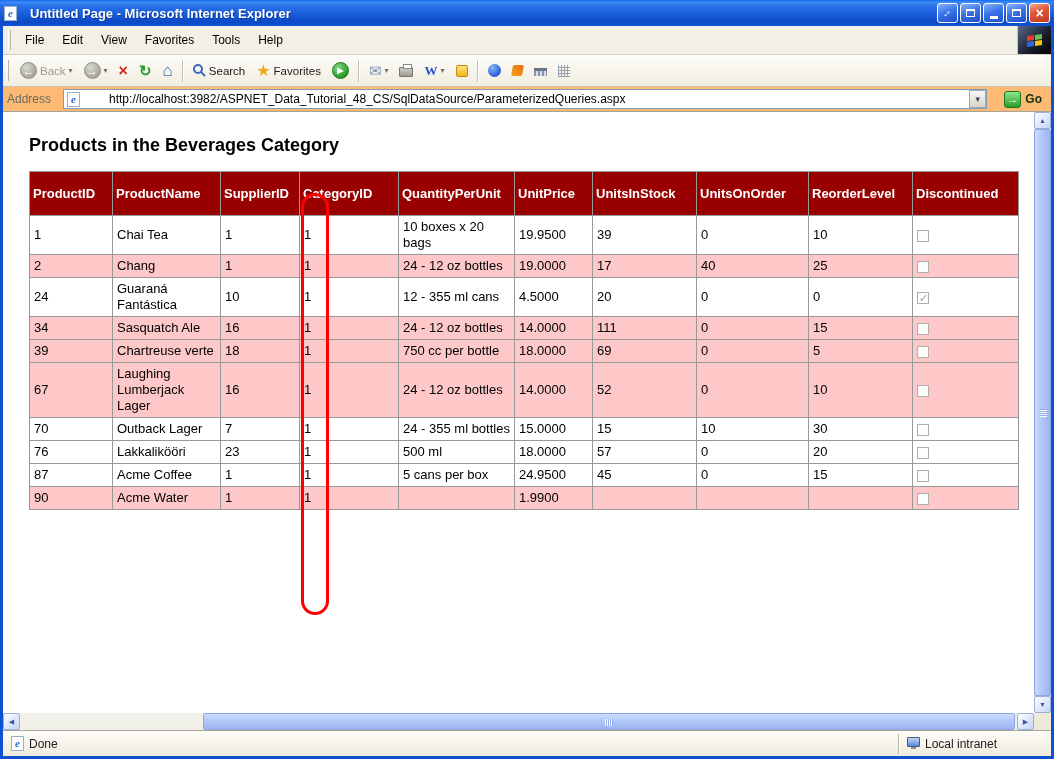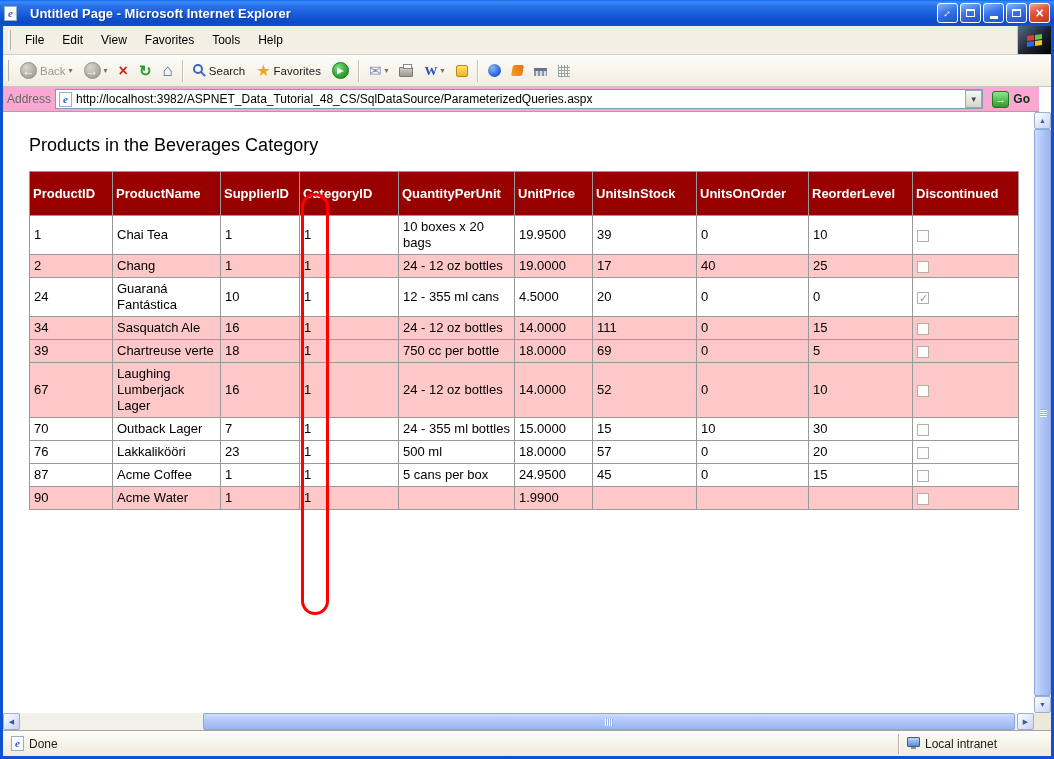--- a/index.html
+++ b/index.html
@@ -69,38 +69,38 @@
   .bluedot { width:13px; height:13px; border-radius:50%; background:radial-gradient(circle at 35% 30%,#8ab8f8,#2a62d8 65%,#1a3aa8); }
   .linksicon { width:11px; height:11px; background:linear-gradient(45deg,#f4a418,#e86a18); transform:skewX(-10deg); border-radius:2px; }
   .building { width:13px; height:8px; background:repeating-linear-gradient(90deg,#8a94a8 0 2px,#d8dde8 2px 4px);
     border-top:3px solid #6a7488; margin-top:3px; }
   .gridicon { width:12px; height:12px;
     background-image:repeating-linear-gradient(0deg,#9aa0a8 0 1px,transparent 1px 3px),
                      repeating-linear-gradient(90deg,#9aa0a8 0 1px,transparent 1px 3px); }
   .sep { width:2px; height:22px; border-left:1px solid #c4c0b2; border-right:1px solid #fff; margin:0 3px; }
 
   
-  .addressbar { position:absolute; top:87px; left:0; right:12px; height:25px; background:#f9a8d4;
-    border-bottom:1px solid #a8a496; display:flex; align-items:center; padding:0 4px; gap:4px; }
+  .addressbar { position:absolute; top:87px; left:0; right:0; height:25px; background:#fdba74;
+    border-bottom:1px solid #a8a496; display:flex; align-items:center; padding:0 4px; gap:12px; }
   .addr-label { font-size:12px; color:#6a6a60; }
   .addr-input { flex:1; height:20px; background:#fff; border:1px solid #7f9db9;
     display:flex; align-items:center; padding:0 0 0 3px; gap:4px; }
-  .addr-url { flex:1; font-size:12px; color:#000; white-space:nowrap; overflow:hidden; }
+  .addr-url { flex:1; font-size:12px; color:#000; white-space:nowrap; overflow:hidden;margin-left:25px; }
   .addr-drop { width:17px; height:18px; background:linear-gradient(#f8f8f4,#d8d4c8);
     border:1px solid #a0a8b8; display:flex; align-items:center; justify-content:center;
     font-size:8px; color:#404868; }
   .go-btn { display:flex; align-items:center; gap:4px; padding:0 5px; font-size:12px; font-weight:bold; color:#103010; }
   .go-ico { width:17px; height:17px; border-radius:3px; background:linear-gradient(#8ae88a,#2a9c2a);
     border:1px solid #1a7a1a; color:#fff; display:flex; align-items:center; justify-content:center;
     font-size:11px; font-weight:bold; }
 
   
   .client { position:absolute; top:112px; left:0; right:0; bottom:26px; background:#fff; }
   .page { position:absolute; left:0; top:0; right:17px; bottom:17px; background:#fff; overflow:hidden; }
-  .page h1 { margin:23px 0 0 26px; font-size:18px; font-weight:normal; color:#000; }
+  .page h1 { margin:23px 0 0 26px; font-size:18px; font-weight:bold; color:#000; }
 
   table.products { margin:15px 0 0 26px; border-collapse:collapse; table-layout:fixed; width:989px; font-size:13px; }
   .products th, .products td { border:1px solid #999; overflow:hidden; }
   .products th { background:#990000; color:#fff; text-align:left; padding:14px 3px; font-size:13px; font-weight:bold; white-space:nowrap; }
   .products td { padding:3px 4px; vertical-align:middle; line-height:16px; word-wrap:break-word; }
   .products tr.alt td { background:#ffc8c8; }
   .col0{width:83px;} .col1{width:108px;} .col2{width:79px;} .col3{width:99px;} .col4{width:116px;}
   .col5{width:78px;} .col6{width:104px;} .col7{width:112px;} .col8{width:104px;} .col9{width:106px;}
   .checkbox { display:inline-block; width:12px; height:12px; border:1px solid #b2afa8; background:#fdfdfb;
     position:relative; vertical-align:middle; }

